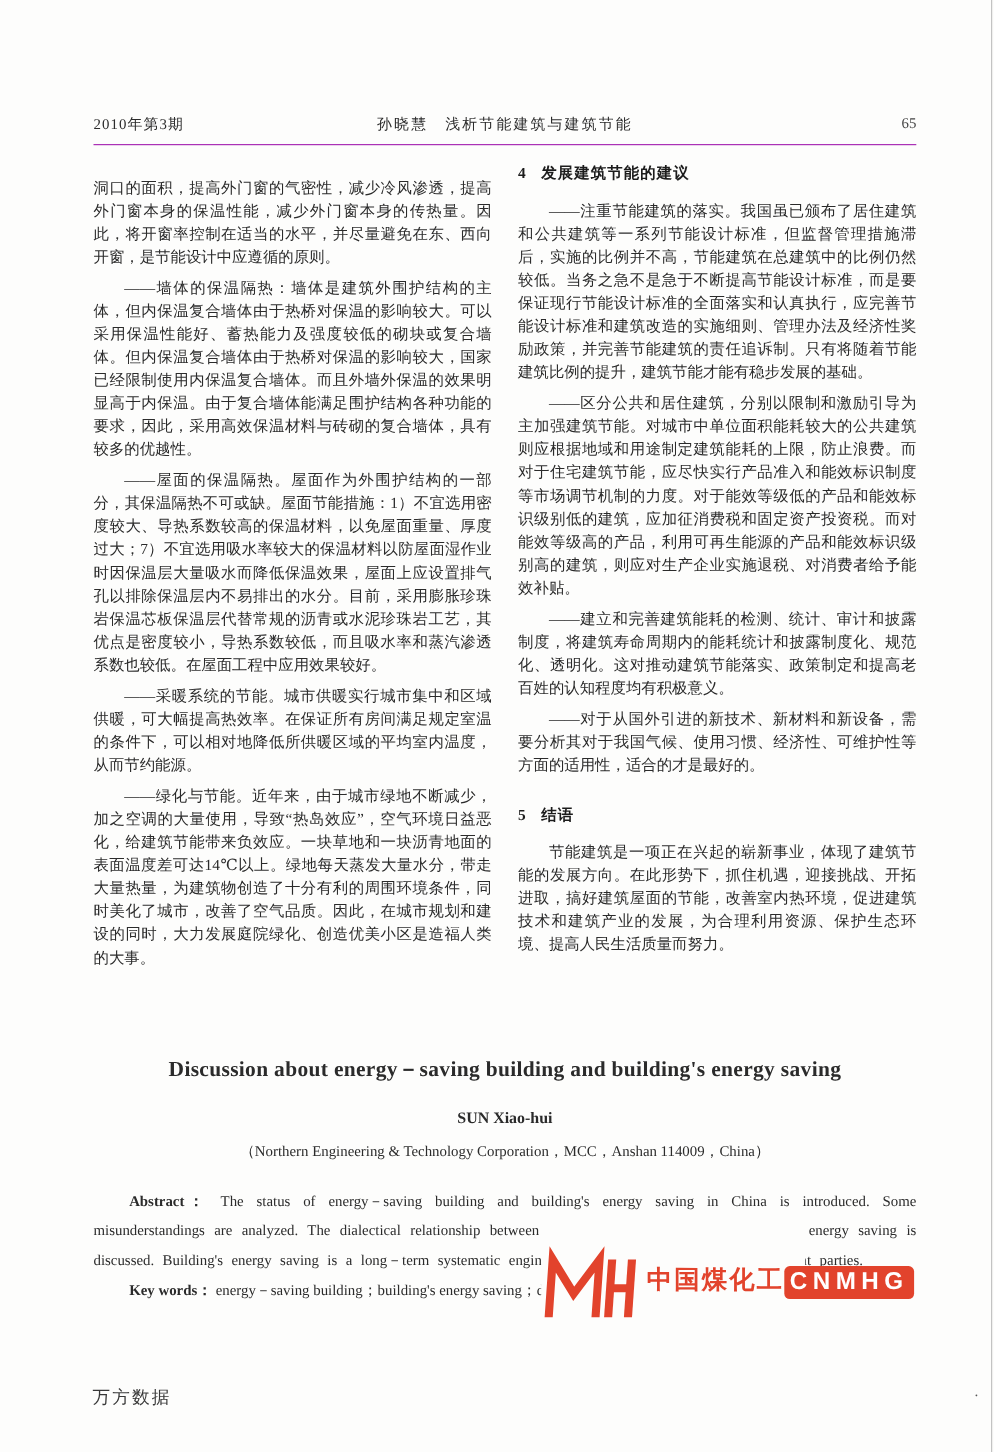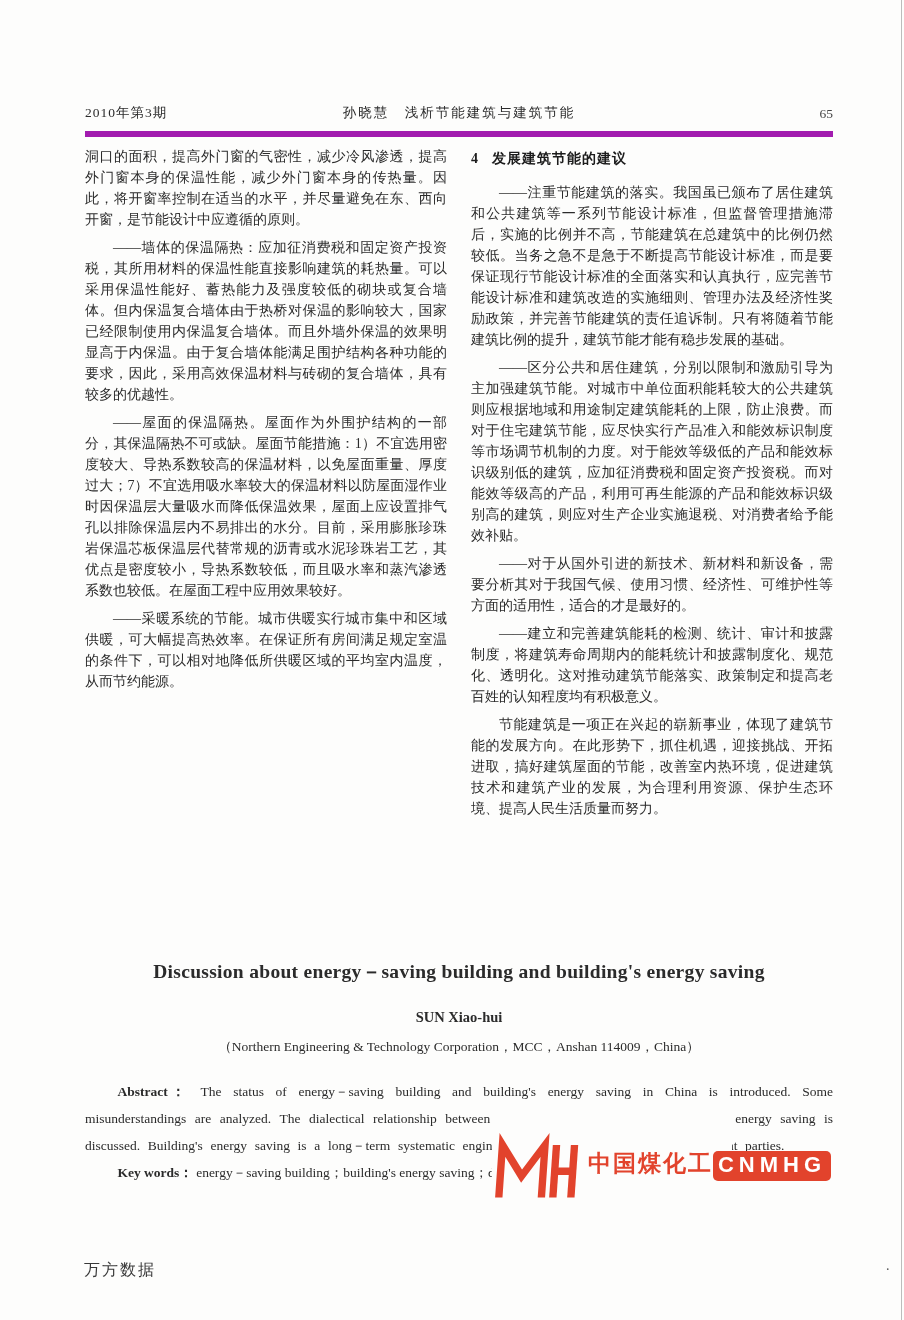--- a/index.html
+++ b/index.html
@@ -8,36 +8,36 @@
     width: 904px; height: 1320px;
     background: #fdfdfc;
     font-family: "Liberation Serif", "DejaVu Serif", serif;
     color: #2b2b2b;
   }
   .page { position: relative; width: 904px; height: 1320px; overflow: hidden; }
 
   
   .header {
     position: absolute; top: 104px; left: 85px; width: 748px;
-    display: flex; align-items: flex-end;
-    border-bottom: 6px solid #a21caf; padding-bottom: 9px;
+    display: flex; align-items: flex-start;
+    border-bottom: 1px solid #a21caf; padding-bottom: 9px;
     font-size: 13.5px;
   }
   .issue { width: 170px; letter-spacing: 1px; }
   .running-title { flex: 1; text-align: center; letter-spacing: 2px; }
   .page-number { width: 170px; text-align: right; color: #444; }
 
   
   .columns {
     position: absolute; top: 146px; left: 85px; width: 748px;
     display: flex; gap: 24px;
   }
   .col { width: 362px; font-size: 14px; line-height: 21px; text-align: justify; }
   .para { margin: 0 0 7px; text-indent: 2em; }
-  .para.noindent { text-indent: 0; }
+  .para.noindent { text-indent: 0; margin-top: 15px; }
   .section-heading {
     font-size: 14px; font-weight: bold; margin: 2px 0 13px;
     letter-spacing: 1px; color: #1c1c1c;
   }
   .section-heading .num { margin-right: 13px; }
   .section-heading.s5 { margin-top: 24px; }
 
   
   .english { position: absolute; top: 958px; left: 85px; width: 748px; }
   .en-title { text-align: center; font-size: 19.5px; font-weight: bold; margin: 0; letter-spacing: 0.3px; }
@@ -91,34 +91,38 @@
 
   <header class="header">
     <span class="issue">2010年第3期</span>
     <span class="running-title">孙晓慧　浅析节能建筑与建筑节能</span>
     <span class="page-number">65</span>
   </header>
 
   <main class="columns">
     <section class="col">
       <p class="para noindent">洞口的面积，提高外门窗的气密性，减少冷风渗透，提高外门窗本身的保温性能，减少外门窗本身的传热量。因此，将开窗率控制在适当的水平，并尽量避免在东、西向开窗，是节能设计中应遵循的原则。</p>
-      <p class="para">——墙体的保温隔热：应加征消费税和固定资产投资税，其所用材料的保温性能直接影响建筑的耗热量。可以采用保温性能好、蓄热能力及强度较低的砌块或复合墙体。但内保温复合墙体由于热桥对保温的影响较大，国家已经限制使用内保温复合墙体。而且外墙外保温的效果明显高于内保温。由于复合墙体能满足围护结构各种功能的要求，因此，采用高效保温材料与砖砌的复合墙体，具有较多的优越性。</p>
+      <p class="para">——墙体的保温隔热：墙体是建筑外围护结构的主体，但内保温复合墙体由于热桥对保温的影响较大。可以采用保温性能好、蓄热能力及强度较低的砌块或复合墙体。但内保温复合墙体由于热桥对保温的影响较大，国家已经限制使用内保温复合墙体。而且外墙外保温的效果明显高于内保温。由于复合墙体能满足围护结构各种功能的要求，因此，采用高效保温材料与砖砌的复合墙体，具有较多的优越性。</p>
       <p class="para">——屋面的保温隔热。屋面作为外围护结构的一部分，其保温隔热不可或缺。屋面节能措施：1）不宜选用密度较大、导热系数较高的保温材料，以免屋面重量、厚度过大；7）不宜选用吸水率较大的保温材料以防屋面湿作业时因保温层大量吸水而降低保温效果，屋面上应设置排气孔以排除保温层内不易排出的水分。目前，采用膨胀珍珠岩保温芯板保温层代替常规的沥青或水泥珍珠岩工艺，其优点是密度较小，导热系数较低，而且吸水率和蒸汽渗透系数也较低。在屋面工程中应用效果较好。</p>
       <p class="para">——采暖系统的节能。城市供暖实行城市集中和区域供暖，可大幅提高热效率。在保证所有房间满足规定室温的条件下，可以相对地降低所供暖区域的平均室内温度，从而节约能源。</p>
+      <p class="para">——绿化与节能。近年来，由于城市绿地不断减少，加之空调的大量使用，导致“热岛效应”，空气环境日益恶化，给建筑节能带来负效应。一块草地和一块沥青地面的表面温度差可达14℃以上。绿地每天蒸发大量水分，带走大量热量，为建筑物创造了十分有利的周围环境条件，同时美化了城市，改善了空气品质。因此，在城市规划和建设的同时，大力发展庭院绿化、创造优美小区是造福人类的大事。</p>
     </section>
 
     <section class="col">
       <h2 class="section-heading">
         <span class="num">4</span><span>发展建筑节能的建议</span>
       </h2>
       <p class="para">——注重节能建筑的落实。我国虽已颁布了居住建筑和公共建筑等一系列节能设计标准，但监督管理措施滞后，实施的比例并不高，节能建筑在总建筑中的比例仍然较低。当务之急不是急于不断提高节能设计标准，而是要保证现行节能设计标准的全面落实和认真执行，应完善节能设计标准和建筑改造的实施细则、管理办法及经济性奖励政策，并完善节能建筑的责任追诉制。只有将随着节能建筑比例的提升，建筑节能才能有稳步发展的基础。</p>
       <p class="para">——区分公共和居住建筑，分别以限制和激励引导为主加强建筑节能。对城市中单位面积能耗较大的公共建筑则应根据地域和用途制定建筑能耗的上限，防止浪费。而对于住宅建筑节能，应尽快实行产品准入和能效标识制度等市场调节机制的力度。对于能效等级低的产品和能效标识级别低的建筑，应加征消费税和固定资产投资税。而对能效等级高的产品，利用可再生能源的产品和能效标识级别高的建筑，则应对生产企业实施退税、对消费者给予能效补贴。</p>
+      <p class="para">——建立和完善建筑能耗的检测、统计、审计和披露制度，将建筑寿命周期内的能耗统计和披露制度化、规范化、透明化。这对推动建筑节能落实、政策制定和提高老百姓的认知程度均有积极意义。</p>
       <p class="para">——对于从国外引进的新技术、新材料和新设备，需要分析其对于我国气候、使用习惯、经济性、可维护性等方面的适用性，适合的才是最好的。</p>
-      <p class="para">——建立和完善建筑能耗的检测、统计、审计和披露制度，将建筑寿命周期内的能耗统计和披露制度化、规范化、透明化。这对推动建筑节能落实、政策制定和提高老百姓的认知程度均有积极意义。</p>
 
+      <h2 class="section-heading s5">
+        <span class="num">5</span><span>结语</span>
+      </h2>
       <p class="para">节能建筑是一项正在兴起的崭新事业，体现了建筑节能的发展方向。在此形势下，抓住机遇，迎接挑战、开拓进取，搞好建筑屋面的节能，改善室内热环境，促进建筑技术和建筑产业的发展，为合理利用资源、保护生态环境、提高人民生活质量而努力。</p>
     </section>
   </main>
 
   <section class="english">
     <h1 class="en-title">Discussion about energy－saving building and building's energy saving</h1>
     <div class="en-author">SUN Xiao-hui</div>
     <div class="en-affiliation">（Northern Engineering &amp; Technology Corporation，MCC，Anshan 114009，China）</div>
     <p class="en-abstract">
       <b class="lbl">Abstract：</b>

